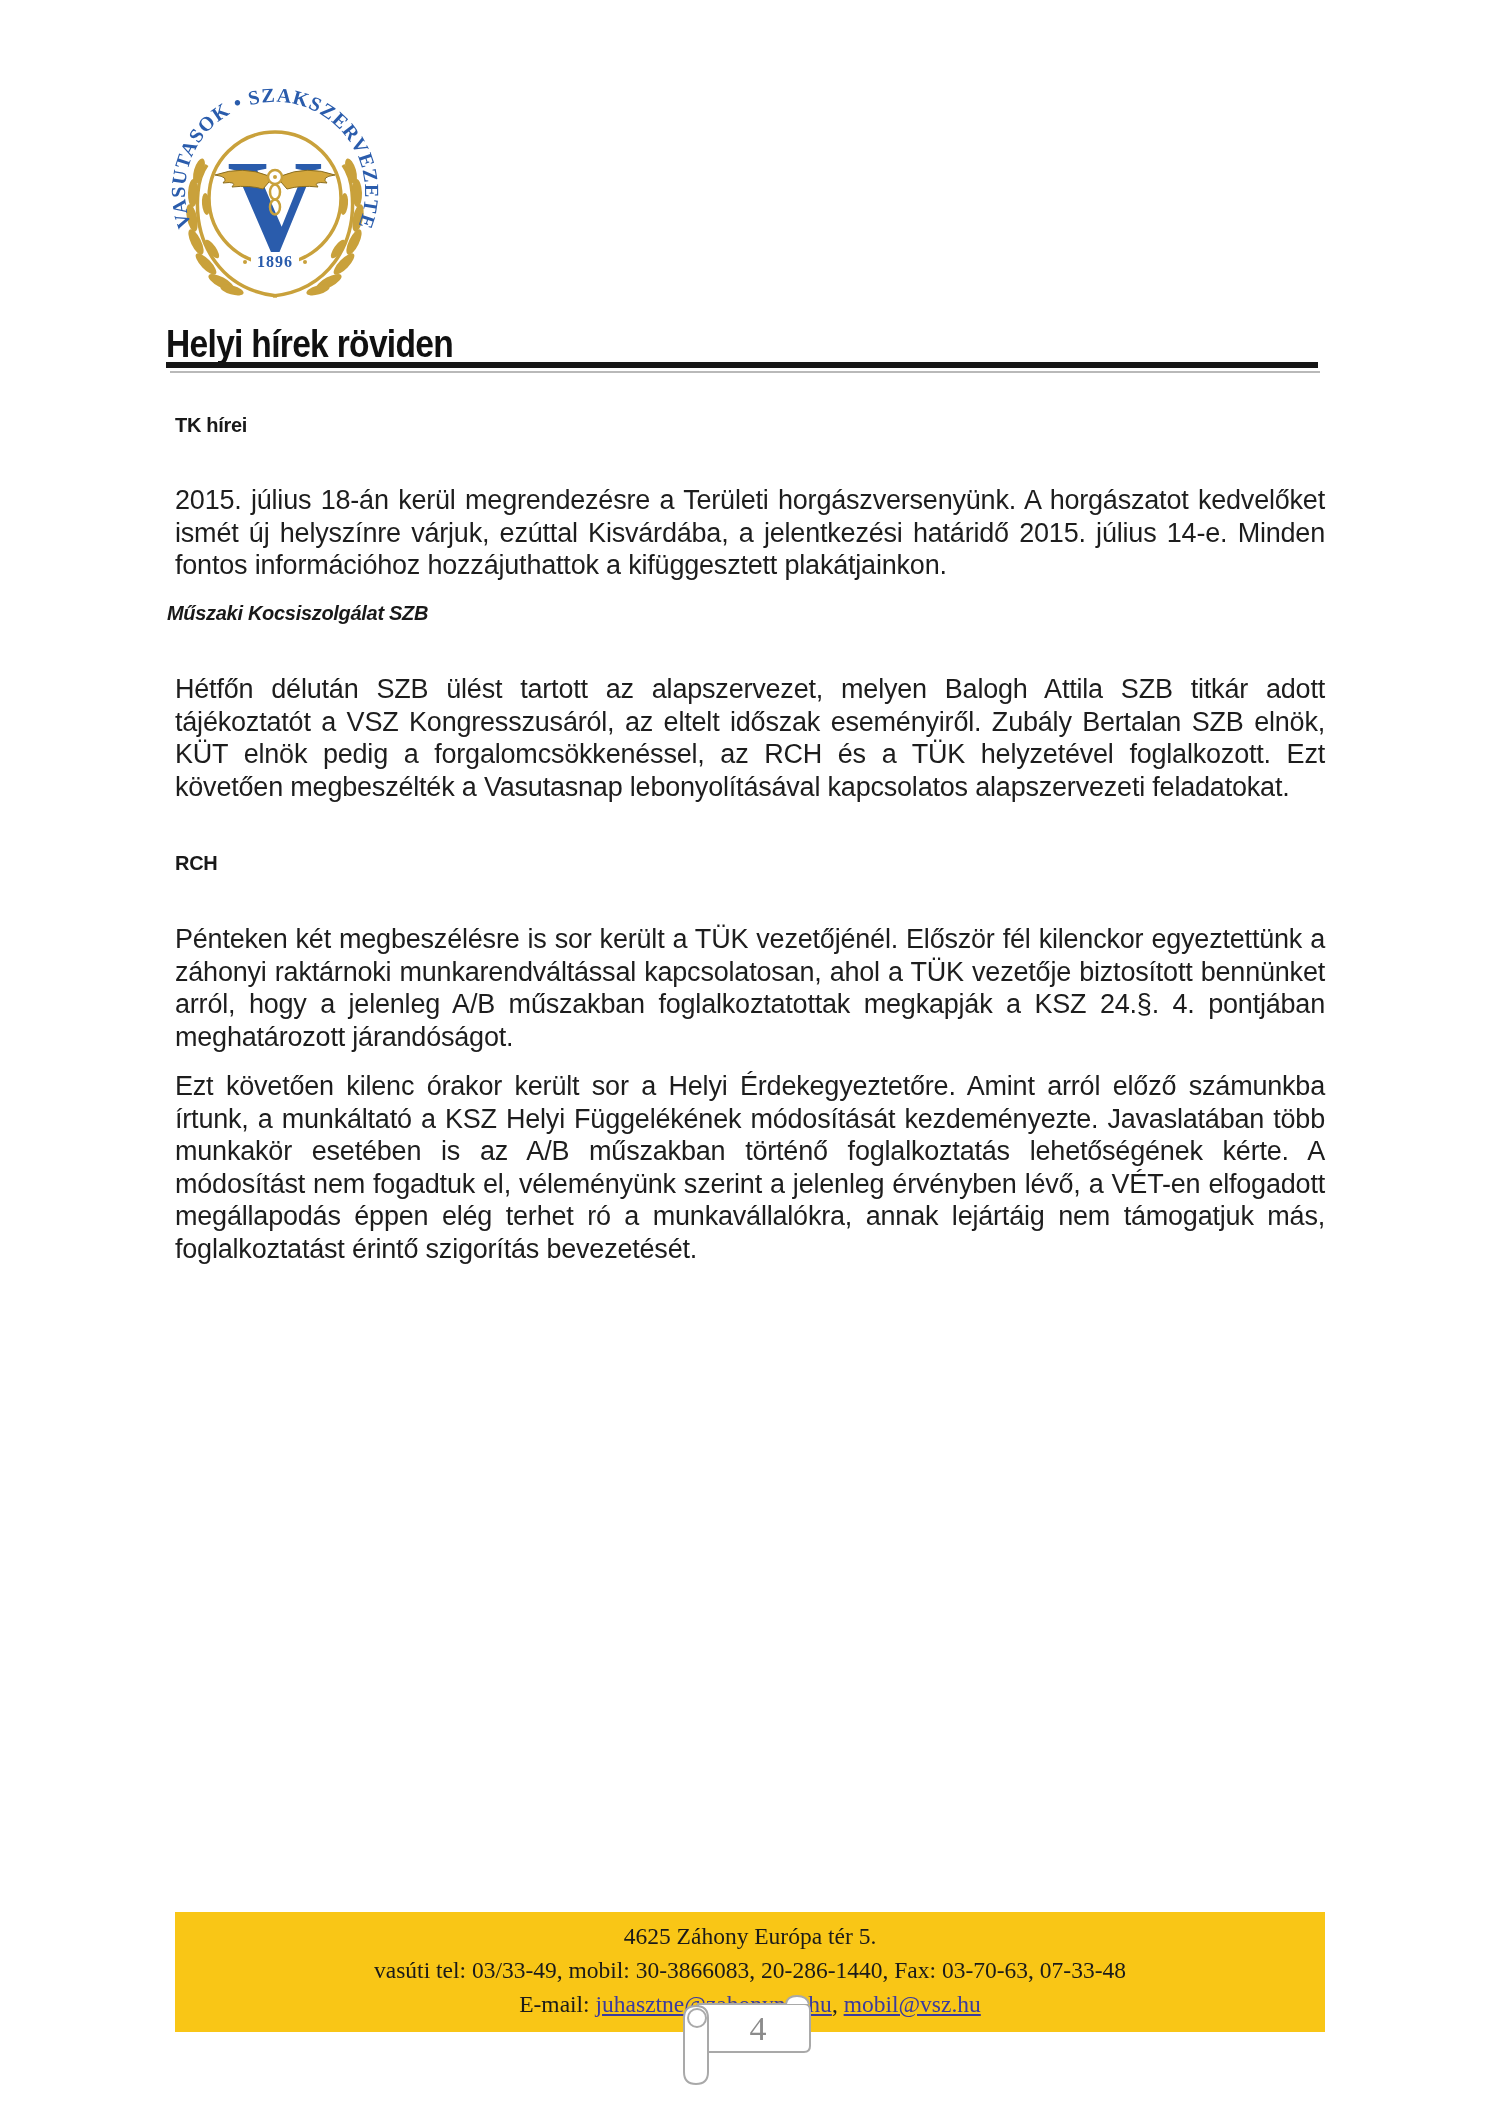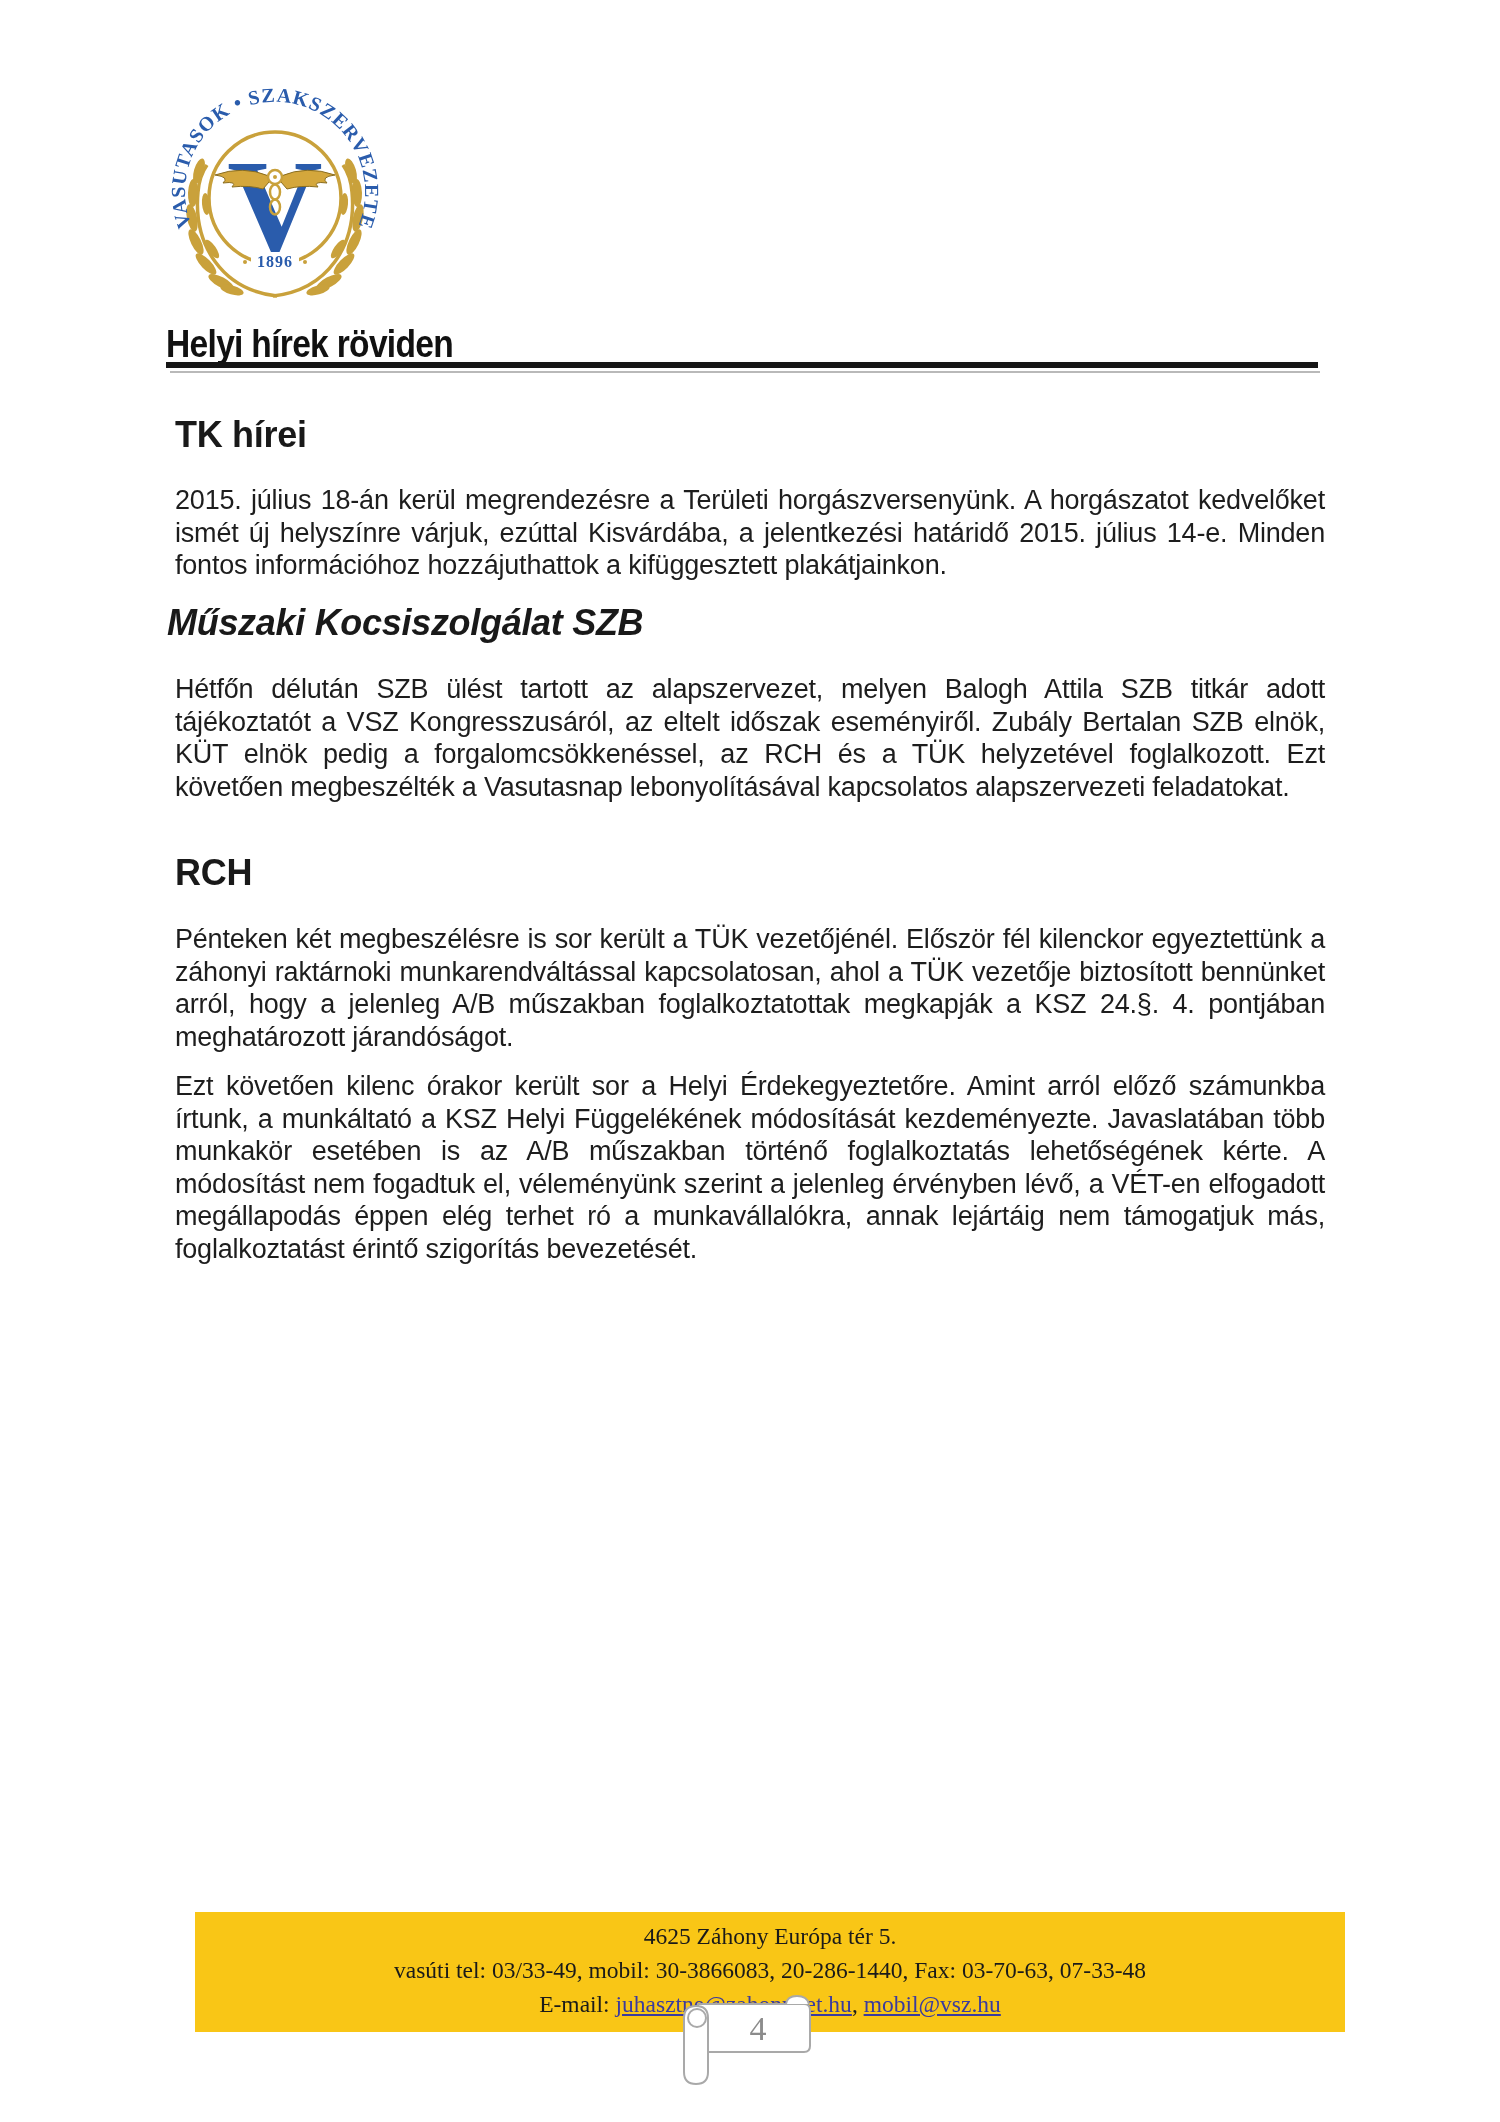--- a/index.html
+++ b/index.html
@@ -13,28 +13,28 @@
   .logo-box{left:165px;top:76px;width:220px;height:232px;}
 
   
   .main-heading{left:166px;top:322px;font-weight:bold;font-size:39px;color:#111;
                 letter-spacing:-0.8px;transform:scaleX(0.86);transform-origin:left top;
                 white-space:nowrap;}
   .heading-rule{left:166px;top:362px;width:1152px;height:6px;background:#161616;}
   .heading-rule-shadow{left:170px;top:371px;width:1150px;height:2px;background:#b9b9b9;}
 
   
-  .sec-h{font-weight:bold;font-size:36px;color:#191919;letter-spacing:-0.3px;white-space:nowrap;}
+  .sec-h{font-weight:bold;font-size:20px;color:#191919;letter-spacing:-0.3px;white-space:nowrap;}
   .body-text{width:1150px;font-size:27px;line-height:32.5px;letter-spacing:-0.2px;
              text-align:justify;color:#1d1d1d;margin-top:28px;}
 
   
   .footer-band{left:175px;top:1912px;width:1150px;height:120px;background:#F9C616;
                text-align:center;font-family:"Liberation Serif",serif;font-size:23.5px;
-               color:#1a1a1a;padding-top:7px;box-sizing:border-box;margin-left:20px;}
+               color:#1a1a1a;padding-top:7px;box-sizing:border-box;}
   .footer-line{height:34px;line-height:34px;white-space:nowrap;}
   .email-link{color:#3B3B9E;text-decoration:underline;cursor:pointer;}
 
   .scroll-box{left:668px;top:1994px;width:164px;height:102px;}
 </style>
 </head>
 <body>
 
 <div class="page">
 

